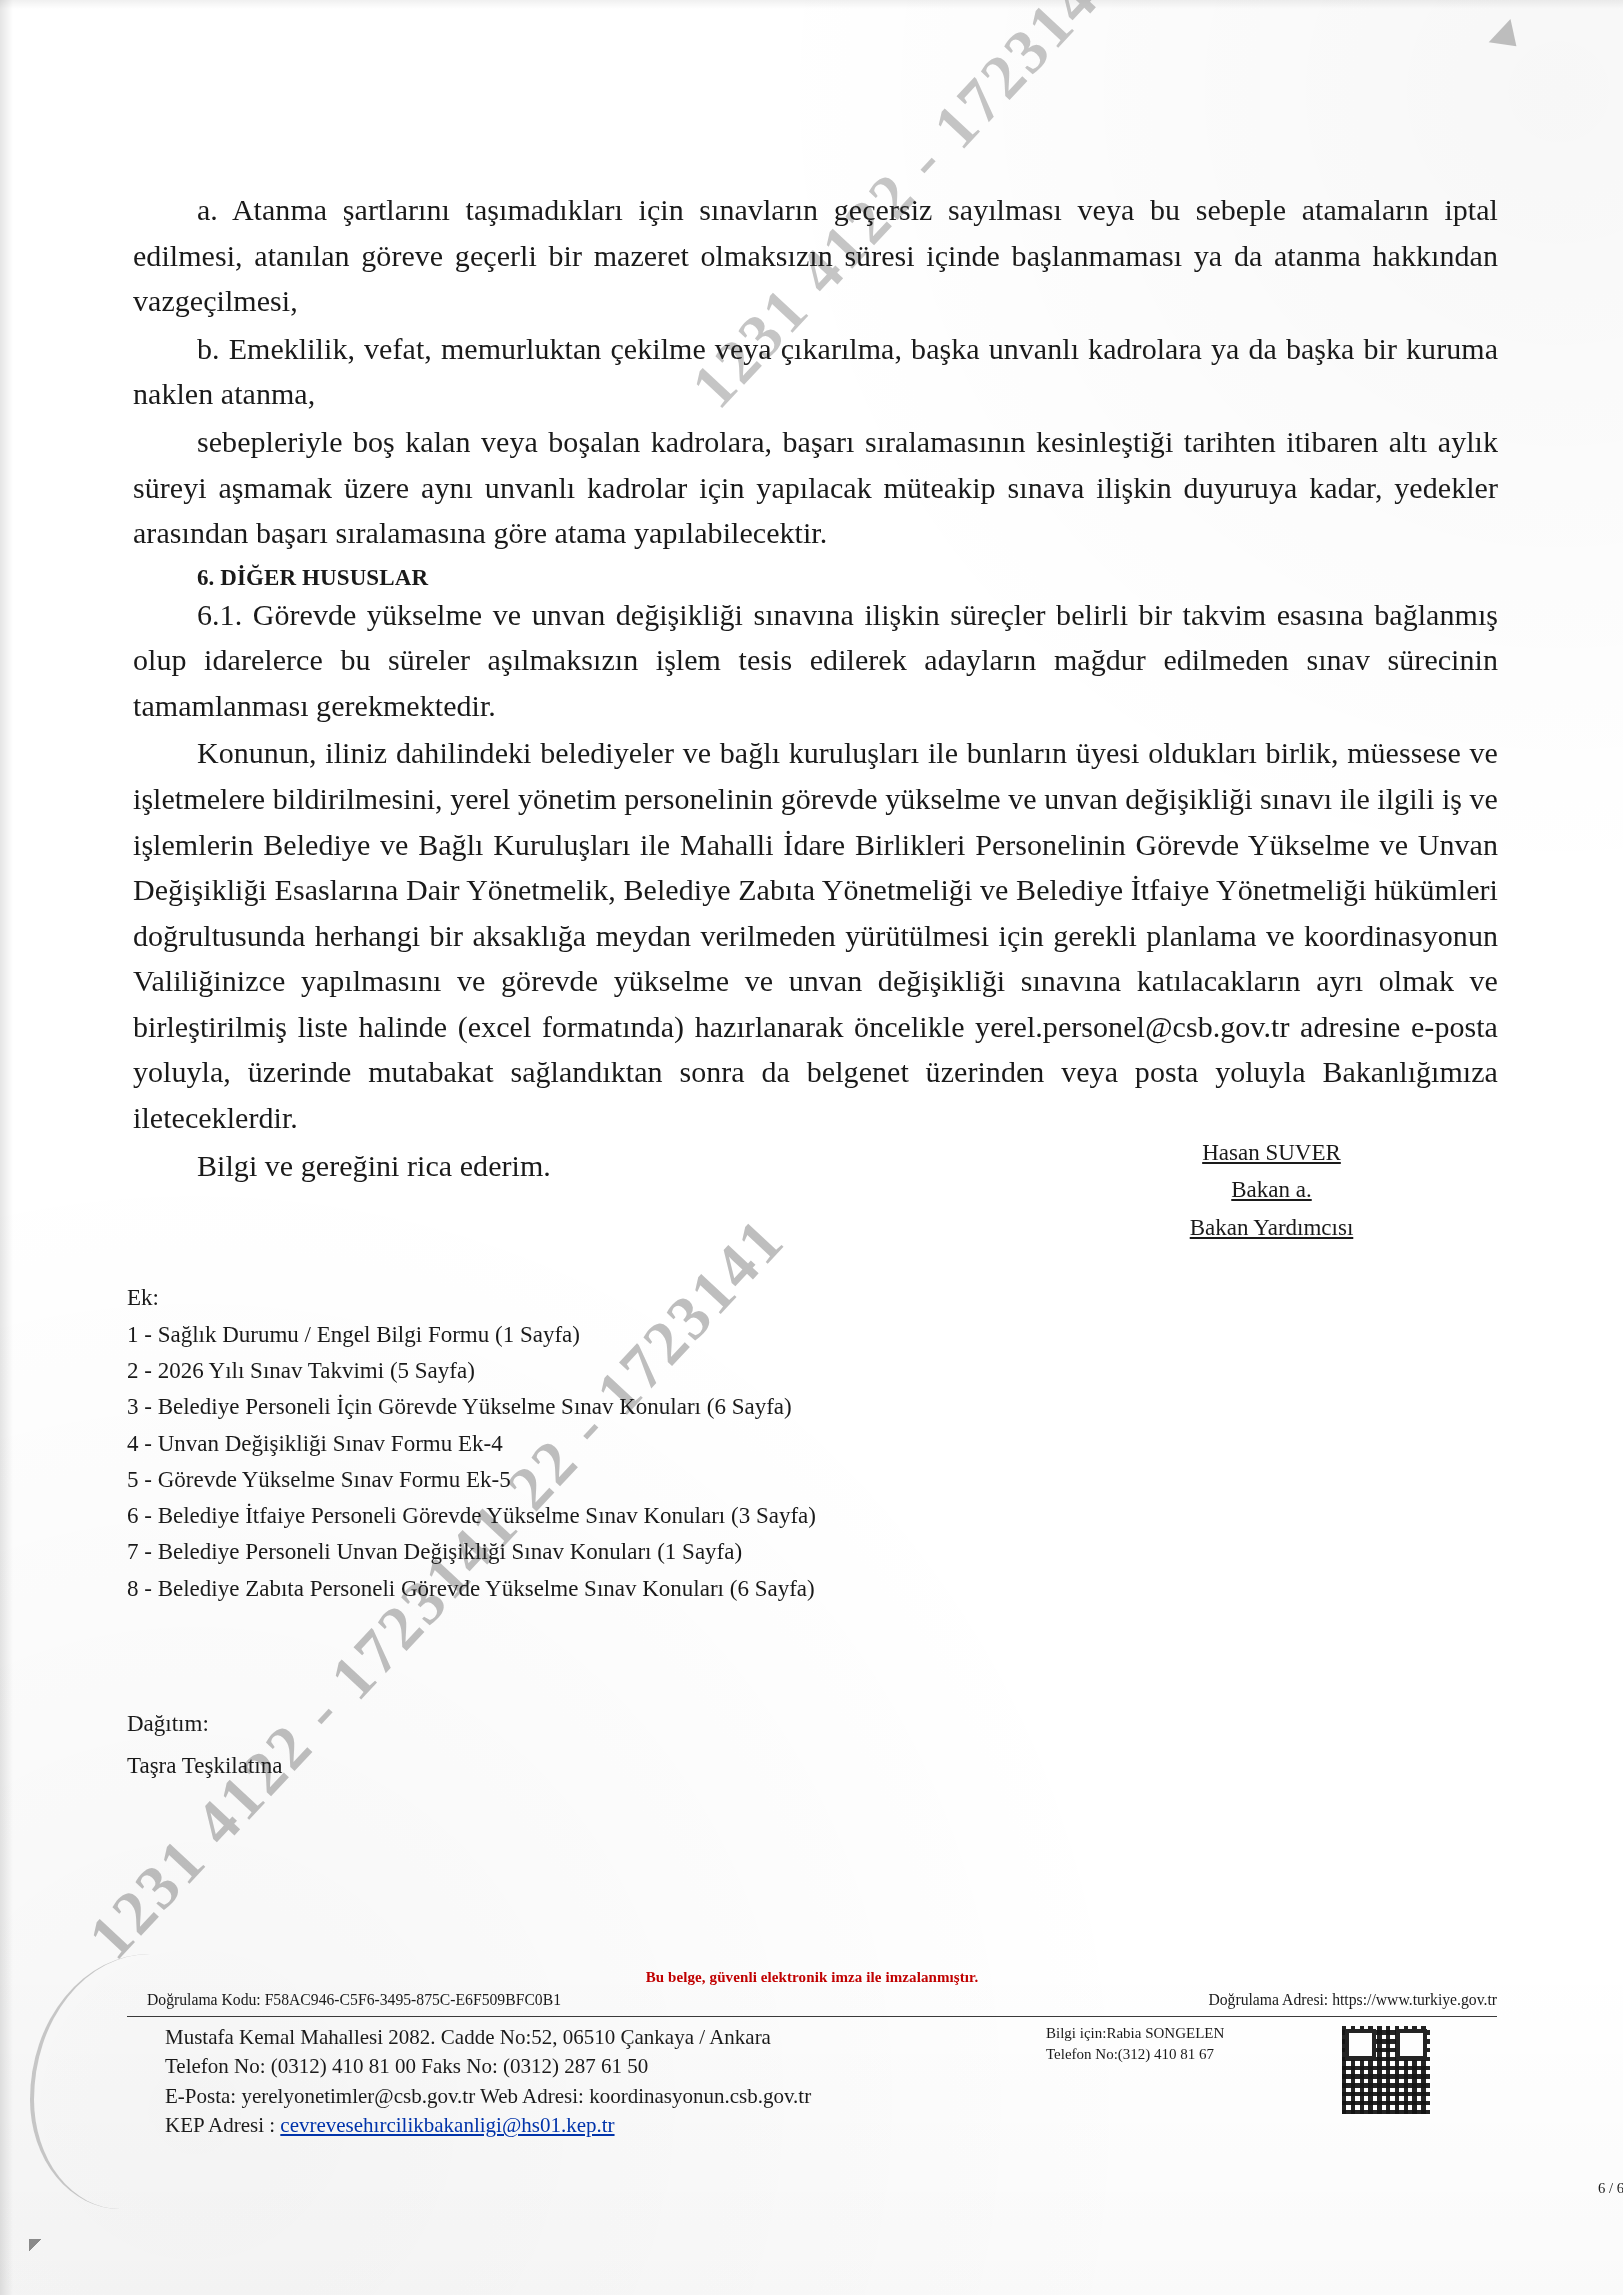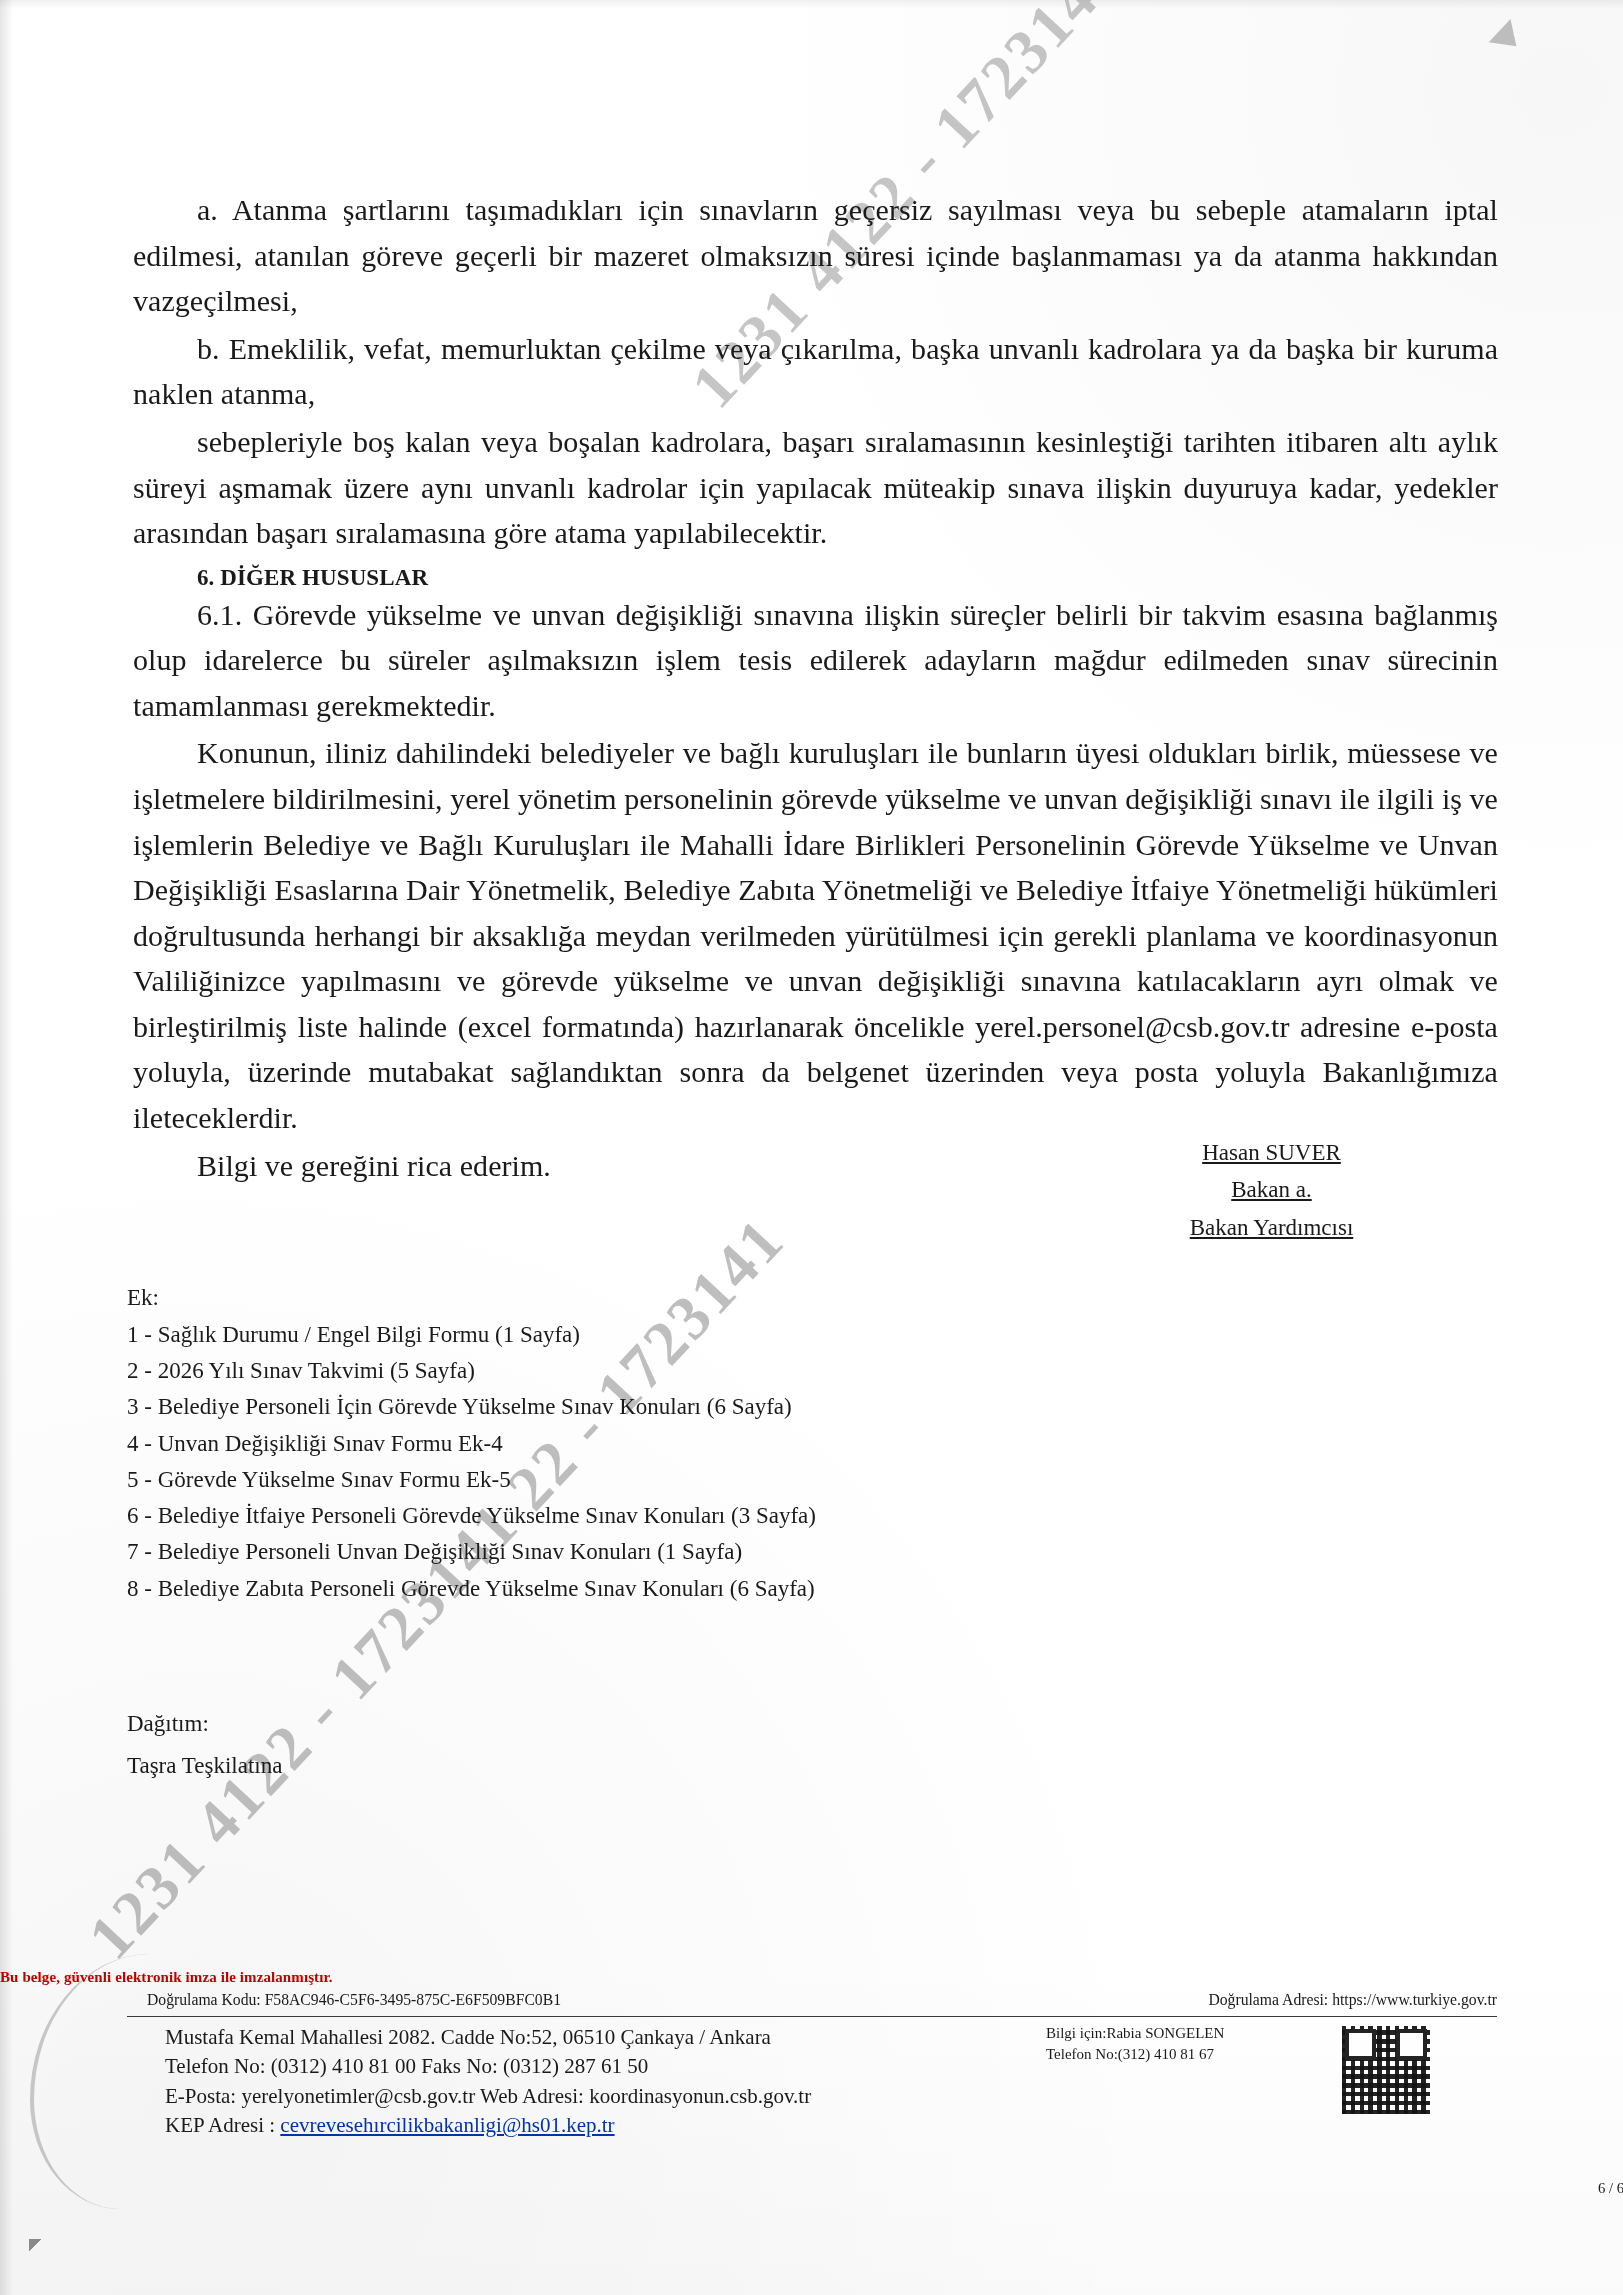--- a/index.html
+++ b/index.html
@@ -100,21 +100,21 @@
     position: absolute;
     left: 0;
     right: 0;
     top: 1969px;
     height: 275px;
   }
   .footer-notice {
     position: absolute;
     left: 0; right: 0;
     top: 0;
-    text-align: left;
+    text-align: center;
     color: #c00000;
     font-size: 15px;
     font-weight: bold;
     letter-spacing: 0.1px;
   }
   .footer-rule {
     position: absolute;
     left: 127px;
     right: 127px;
     top: 47px;

